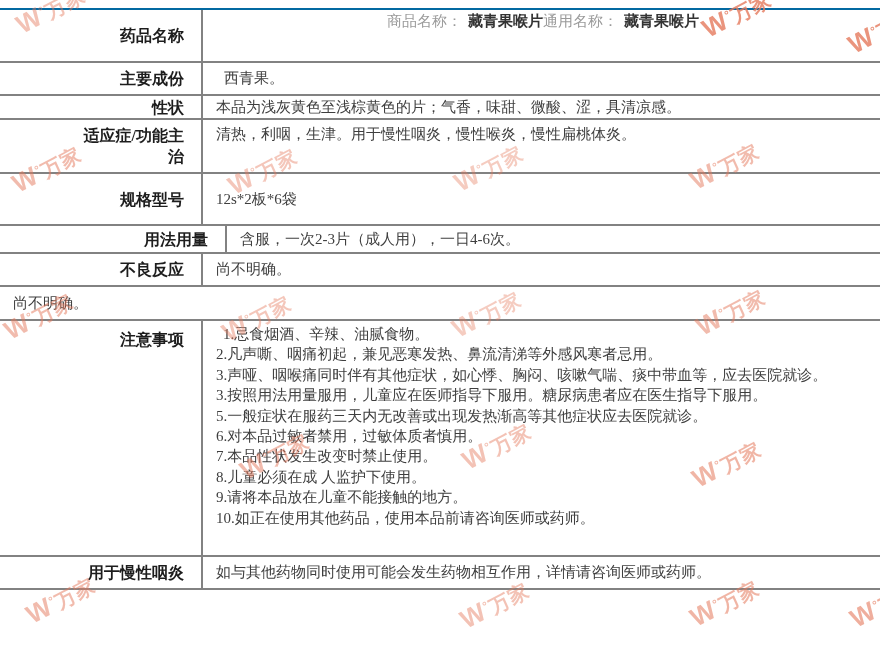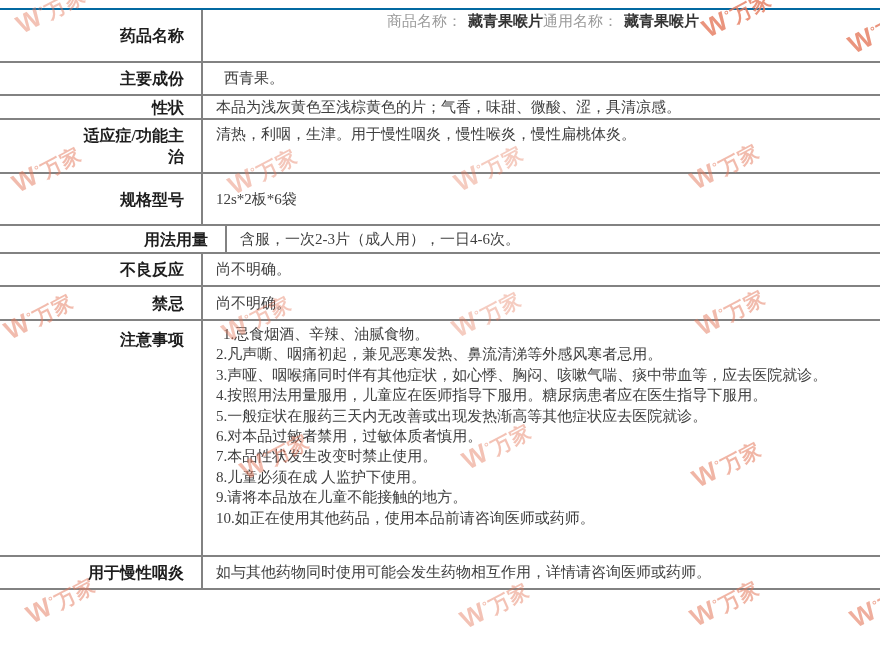--- a/index.html
+++ b/index.html
@@ -133,31 +133,30 @@
     <div class="cell-label">用法用量</div>
     <div class="cell-content">含服，一次2-3片（成人用），一日4-6次。</div>
   </div>
 
   <div class="row" style="height:33px;">
     <div class="cell-label">不良反应</div>
     <div class="cell-content">尚不明确。</div>
   </div>
 
   <div class="row" style="height:34px;">
-    <div class="cell-label">禁忌</div>
     <div class="cell-content">尚不明确。</div>
   </div>
 
   <div class="row" style="height:236px;">
     <div class="cell-label v-top">注意事项</div>
     <div class="cell-content plist">
       <span class="pitem">1.忌食烟酒、辛辣、油腻食物。</span>
       <span class="pitem">2.凡声嘶、咽痛初起，兼见恶寒发热、鼻流清涕等外感风寒者忌用。</span>
       <span class="pitem">3.声哑、咽喉痛同时伴有其他症状，如心悸、胸闷、咳嗽气喘、痰中带血等，应去医院就诊。</span>
-      <span class="pitem">4.按照用法用量服用，儿童应在医师指导下服用。糖尿病患者应在医生指导下服用。</span>
+      <span class="pitem">3.按照用法用量服用，儿童应在医师指导下服用。糖尿病患者应在医生指导下服用。</span>
       <span class="pitem">5.一般症状在服药三天内无改善或出现发热渐高等其他症状应去医院就诊。</span>
       <span class="pitem">6.对本品过敏者禁用，过敏体质者慎用。</span>
       <span class="pitem">7.本品性状发生改变时禁止使用。</span>
       <span class="pitem">8.儿童必须在成 人监护下使用。</span>
       <span class="pitem">9.请将本品放在儿童不能接触的地方。</span>
       <span class="pitem">10.如正在使用其他药品，使用本品前请咨询医师或药师。</span>
     </div>
   </div>
 
   <div class="row" style="height:33px;">

